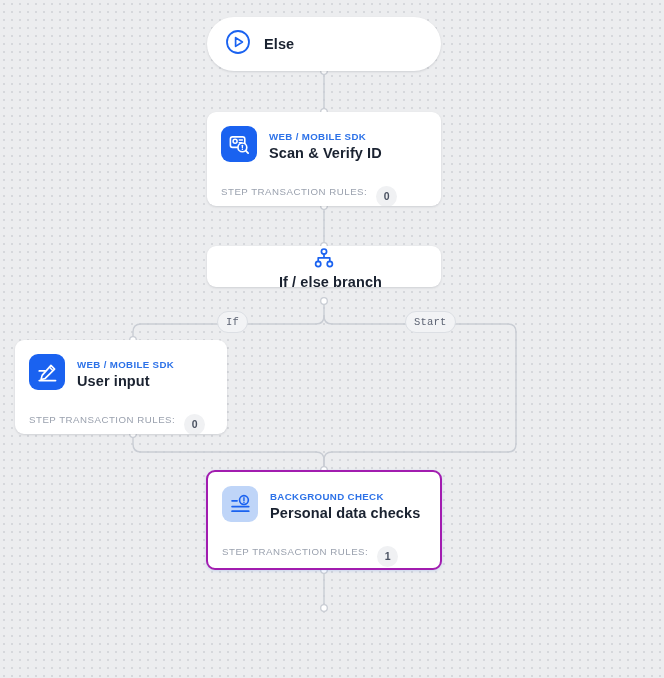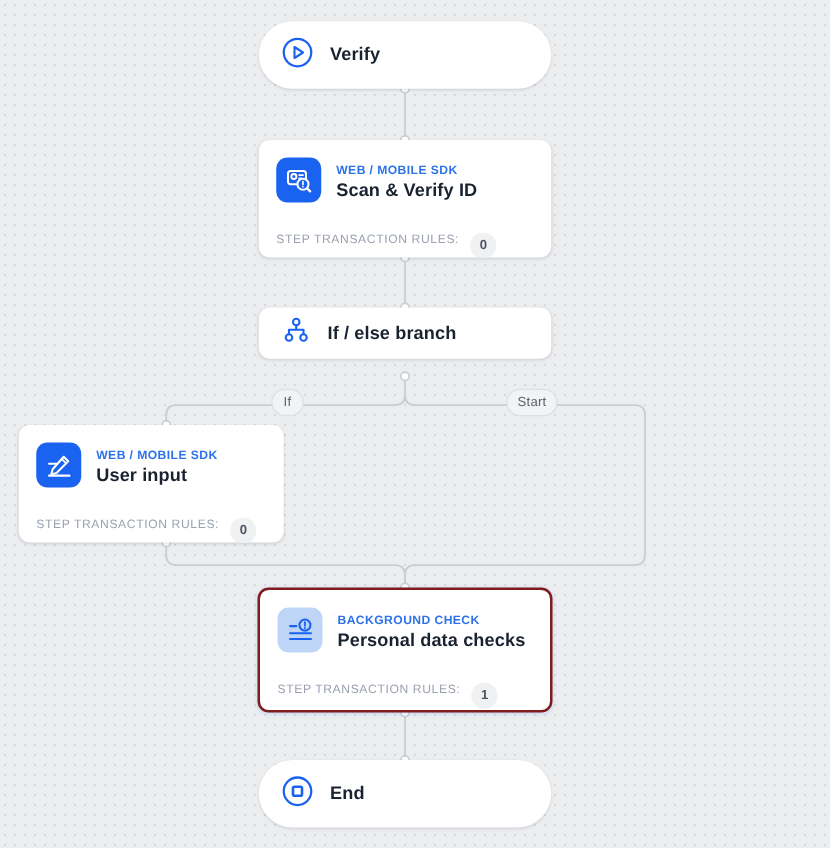--- a/index.html
+++ b/index.html
@@ -78,21 +78,21 @@
   
   .step-card {
     background: #FFFFFF;
     border-radius: 9px;
     box-shadow: 0 1px 2px rgba(16,24,40,0.06), 0 1px 3px rgba(16,24,40,0.07);
     display: flex;
     flex-direction: column;
     overflow: hidden;
   }
   .step-card.selected {
-    border: 2px solid #7f1d1d;
+    border: 2px solid #a21caf;
     box-shadow: 0 1px 3px rgba(37,99,235,0.18);
   }
   .step-head {
     display: flex;
     align-items: flex-start;
     padding: 14px 16px 14px 14px;
     flex: 1 1 auto;
   }
   .step-icon {
     width: 36px;
@@ -163,20 +163,21 @@
     border-radius: 11px;
     background: #F2F3F5;
     border: 1px solid #DCDFE4;
     color: #5C6373;
     font-size: 10.5px;
     font-weight: 400;
     display: flex;
     align-items: center;
     justify-content: center;
     letter-spacing: 0.2px;
+    font-family: Liberation Mono, monospace;
   }
 </style>
 </head>
 <body>
 
 <div id="canvas">
 
   <svg id="edges" viewBox="0 0 664 678" width="664" height="678">
     <g fill="none" stroke="#C9CDD4" stroke-width="1.4" stroke-linecap="round">
 
@@ -209,21 +210,21 @@
     </g>
   </svg>
 
   <div class="node pill" style="left:207px; top:17px; width:234px; height:54px;">
     <span class="icon">
       <svg width="26" height="26" viewBox="0 0 26 26">
         <circle cx="13" cy="13" r="11" fill="none" stroke="#1A62F0" stroke-width="1.8"></circle>
         <path d="M10.6 8.6 L17.4 13 L10.6 17.4 Z" fill="none" stroke="#1A62F0" stroke-width="1.7" stroke-linejoin="round"></path>
       </svg>
     </span>
-    <span class="pill-label">Verify</span>
+    <span class="pill-label">Else</span>
   </div>
 
   <div class="node step-card" style="left:207px; top:112px; width:234px; height:94px;">
     <div class="step-head">
       <span class="step-icon solid">
         <svg width="23" height="23" viewBox="0 0 24 24">
           <rect x="2.5" y="4" width="15" height="11" rx="2.2" fill="none" stroke="#FFFFFF" stroke-width="1.7"></rect>
           <circle cx="7.4" cy="8.6" r="2.1" fill="none" stroke="#FFFFFF" stroke-width="1.6"></circle>
           <line x1="11.8" y1="7.4" x2="15" y2="7.4" stroke="#FFFFFF" stroke-width="1.6" stroke-linecap="round"></line>
           <line x1="11.8" y1="10.2" x2="14" y2="10.2" stroke="#FFFFFF" stroke-width="1.6" stroke-linecap="round"></line>
@@ -238,21 +239,21 @@
         <span class="step-title">Scan &amp; Verify ID</span>
       </span>
     </div>
     <div class="step-divider"></div>
     <div class="step-foot">
       <span class="rules-label">STEP TRANSACTION RULES:</span>
       <span class="rules-badge">0</span>
     </div>
   </div>
 
-  <div class="node simple-card" style="left:207px; top:246px; width:234px; height:41px;">
+  <div class="node simple-card" style="left:207px; top:246px; width:234px; height:41px;flex-direction:column;">
     <span class="icon">
       <svg width="24" height="24" viewBox="0 0 24 24">
         <circle cx="12" cy="5.6" r="2.6" fill="none" stroke="#1A62F0" stroke-width="1.7"></circle>
         <circle cx="6.2" cy="18" r="2.6" fill="none" stroke="#1A62F0" stroke-width="1.7"></circle>
         <circle cx="17.8" cy="18" r="2.6" fill="none" stroke="#1A62F0" stroke-width="1.7"></circle>
         <path d="M12 8.2 L12 11.8 M6.2 15.4 L6.2 11.8 L17.8 11.8 L17.8 15.4" fill="none" stroke="#1A62F0" stroke-width="1.7" stroke-linecap="round" stroke-linejoin="round"></path>
       </svg>
     </span>
     <span class="simple-label">If / else branch</span>
   </div>
@@ -299,23 +300,14 @@
         <span class="step-title">Personal data checks</span>
       </span>
     </div>
     <div class="step-divider"></div>
     <div class="step-foot">
       <span class="rules-label">STEP TRANSACTION RULES:</span>
       <span class="rules-badge">1</span>
     </div>
   </div>
 
-  <div class="node pill" style="left:207px; top:608px; width:234px; height:54px;">
-    <span class="icon">
-      <svg width="26" height="26" viewBox="0 0 26 26">
-        <circle cx="13" cy="13" r="11" fill="none" stroke="#1A62F0" stroke-width="1.8"></circle>
-        <rect x="9.4" y="9.4" width="7.2" height="7.2" rx="1.2" fill="none" stroke="#1A62F0" stroke-width="2.1"></rect>
-      </svg>
-    </span>
-    <span class="pill-label">End</span>
-  </div>
 
 </div>
 
 </body></html>

